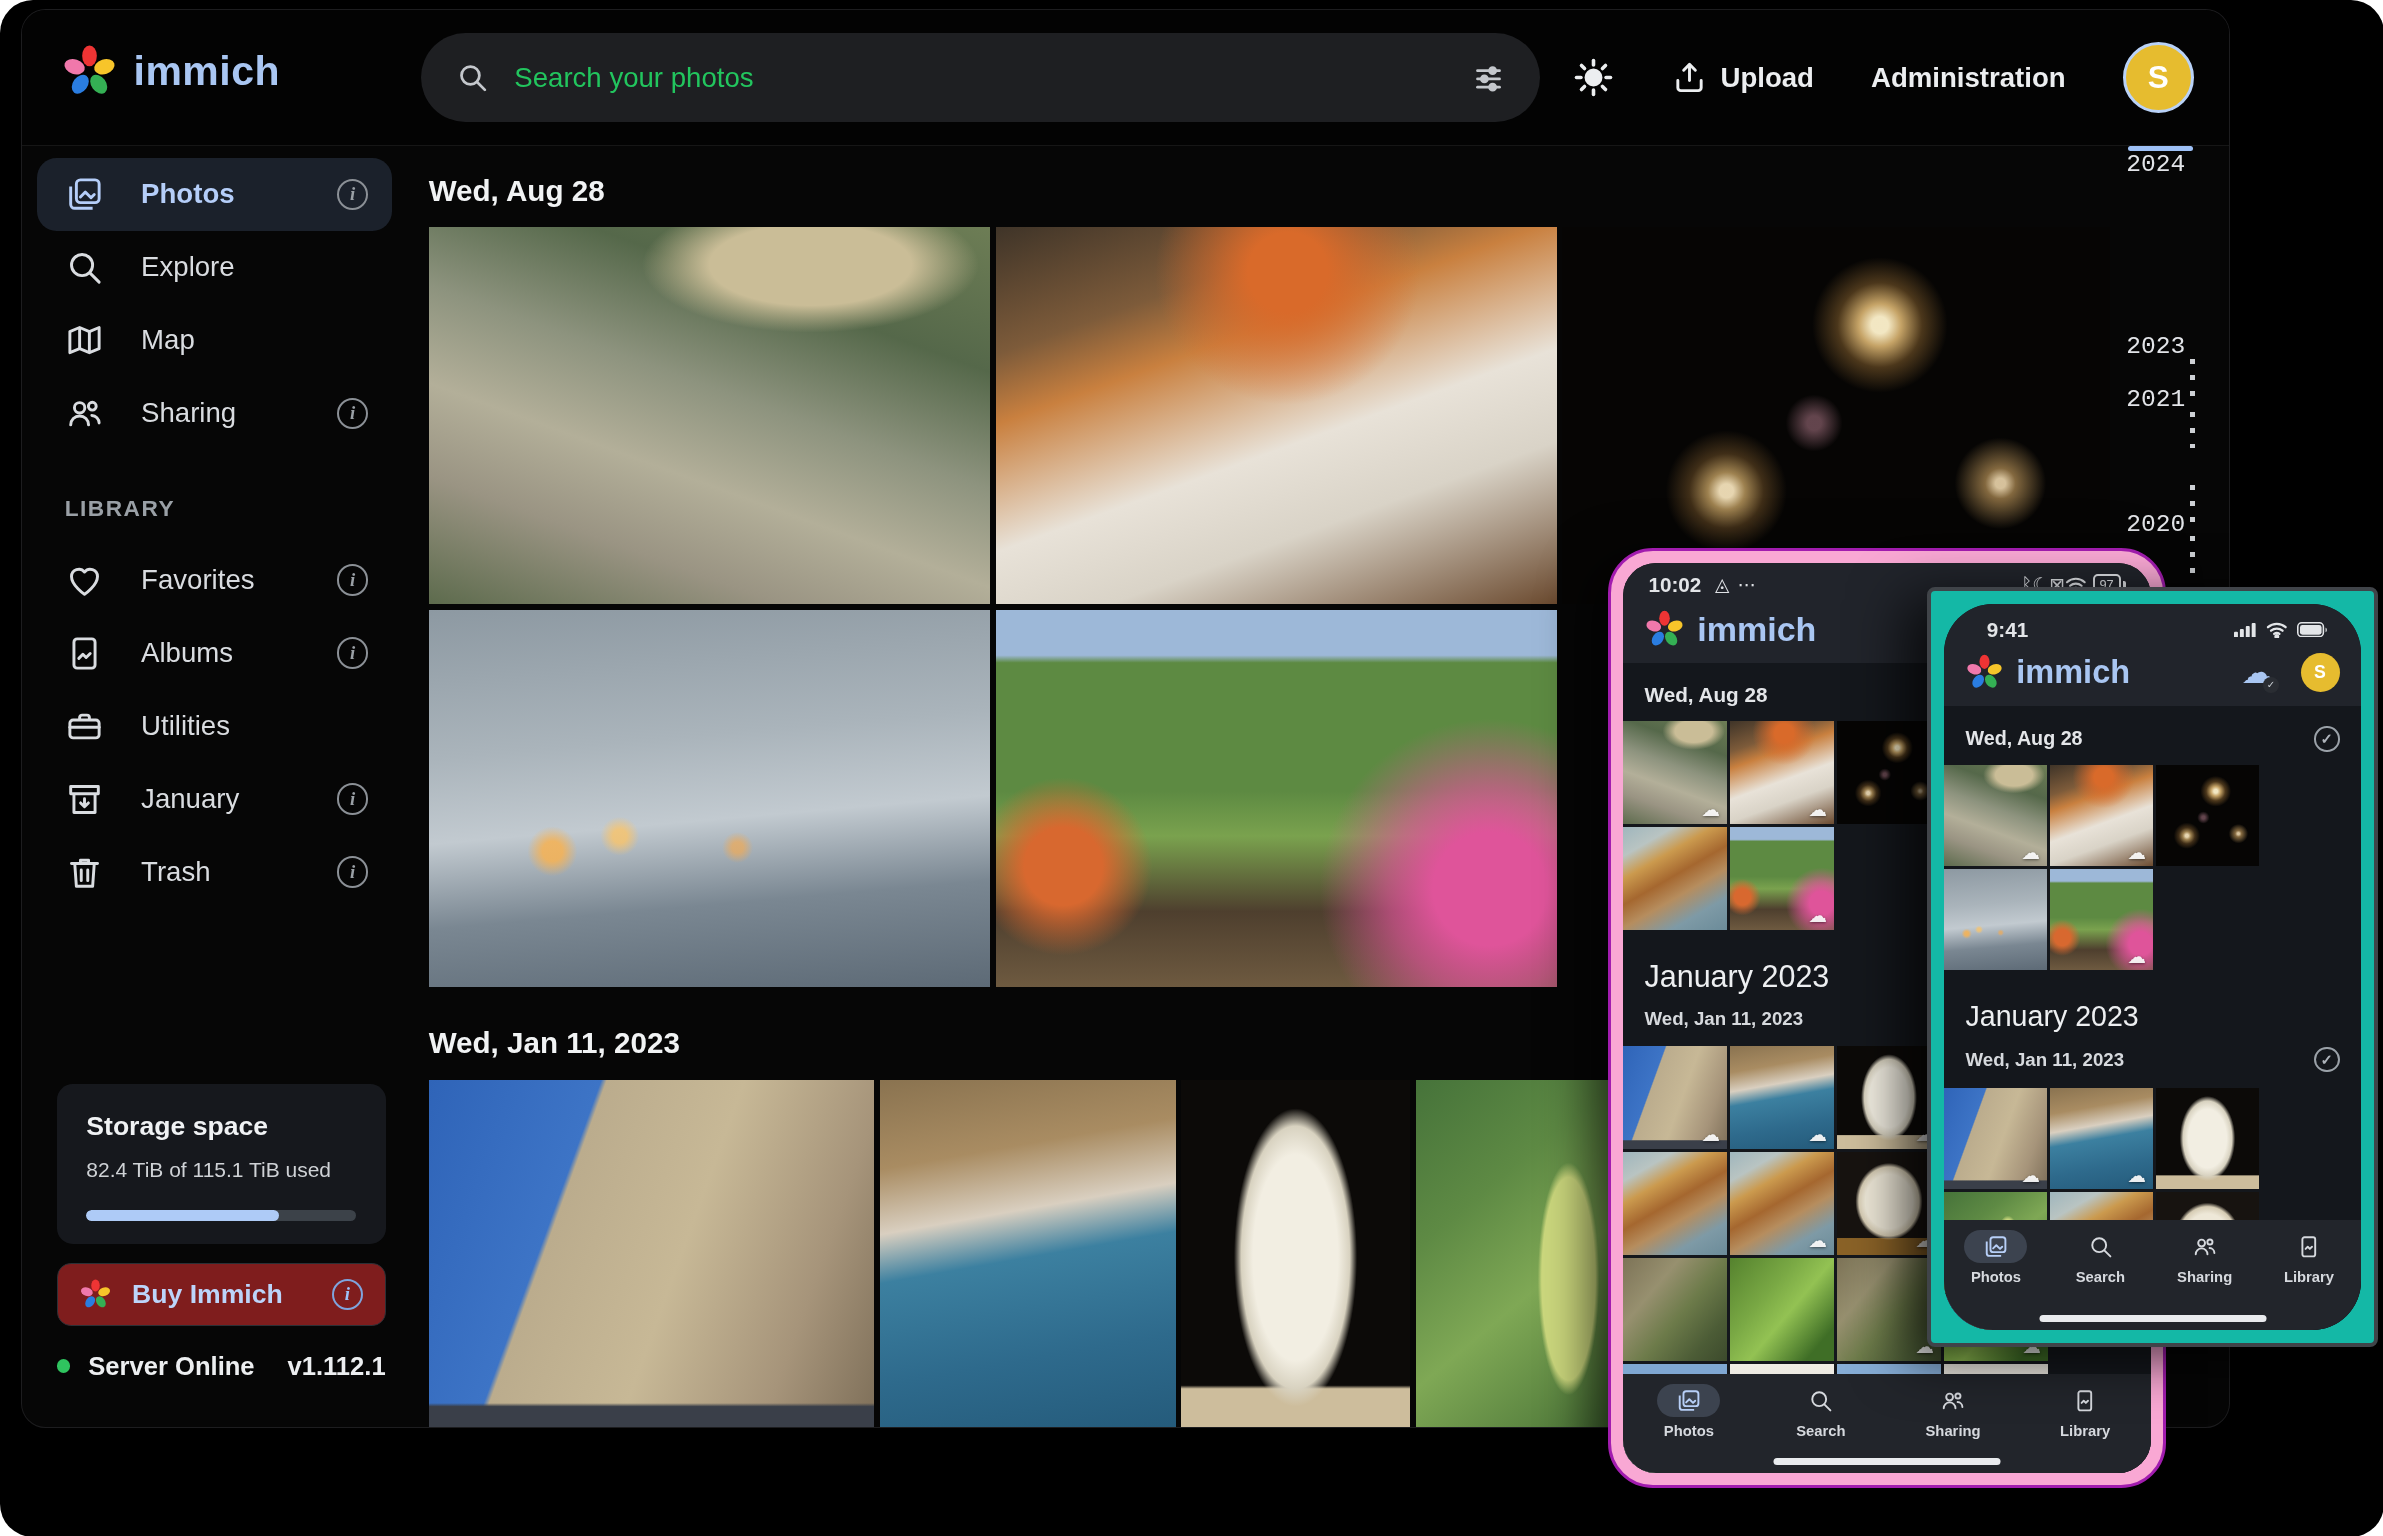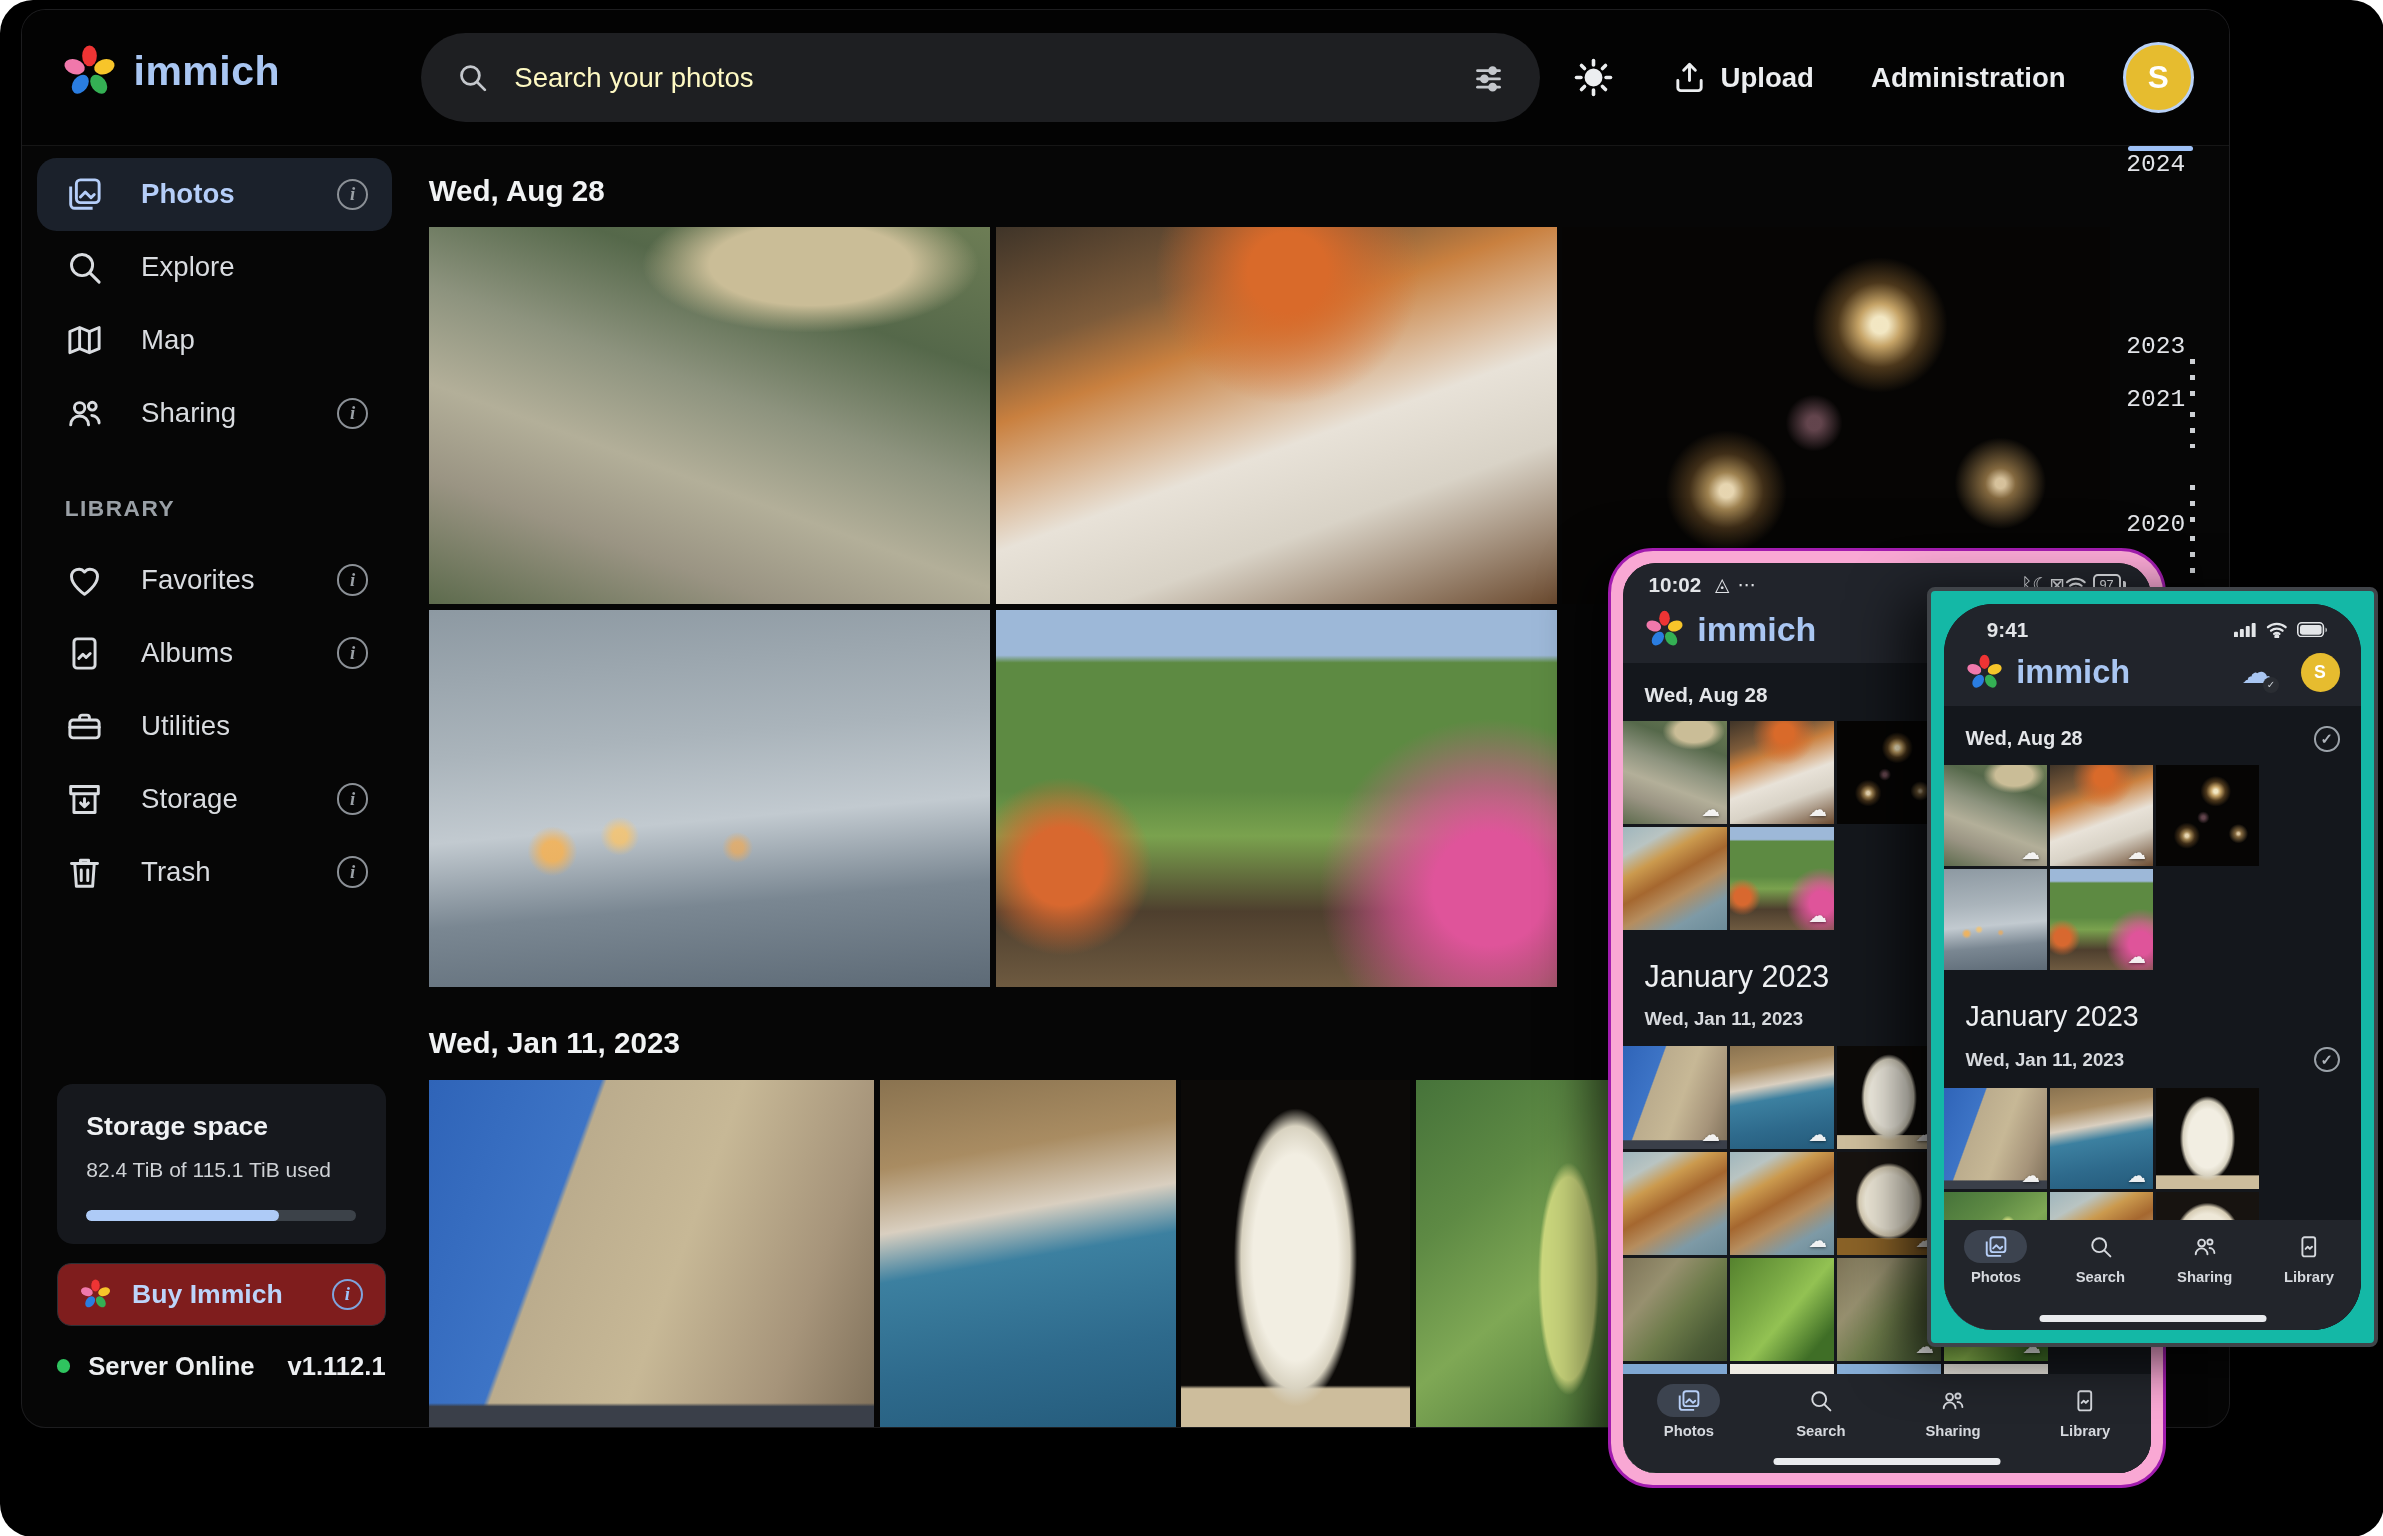--- a/index.html
+++ b/index.html
@@ -11,21 +11,21 @@
   
   .app { position:absolute; left:21.7px; top:9.9px; width:2207px; height:1417px; background:#060606;
          border-radius:23.6px; box-shadow:0 0 0 1px #1d1d1f; overflow:hidden; }
 
   .app-header { position:absolute; left:0; top:0; width:100%; height:136px; background:#030303;
                 border-bottom:1px solid #161616; }
   .logo-wrap { position:absolute; left:39px; top:33px; display:flex; align-items:center; gap:15.8px; }
   .logo-text { color:#a9c6f2; font-size:41px; font-weight:700; letter-spacing:0.5px; }
   .searchbar { position:absolute; left:399px; top:23.6px; width:1119px; height:89px; background:#1e1f22;
                border-radius:45px; display:flex; align-items:center; padding:0 35px; gap:25.6px; }
-  .searchbar .ph { color:#fef9c3; font-size:27.6px; flex:1; }
+  .searchbar .ph { color:#22c55e; font-size:27.6px; flex:1; }
   .hdr-right { position:absolute; right:35px; top:0; height:136px; display:flex; align-items:center; gap:57px; }
   .hdr-btn { display:flex; align-items:center; gap:13.8px; color:#eceef0; font-size:27.6px; font-weight:700; cursor:pointer; }
   .avatar { width:71px; height:71px; border-radius:50%; background:#e6bc2f; border:3.9px solid #b9d2f8;
             display:flex; align-items:center; justify-content:center; color:#fff; font-size:31.5px; font-weight:700; }
 
   
   .sidebar { position:absolute; left:0; top:148px; width:386px; bottom:0; }
   .side-item { position:relative; height:73px; margin:0 15.8px 0 15.8px; display:flex; align-items:center;
                gap:37px; padding:0 23.6px 0 27.6px; border-radius:19.7px; color:#d9dce0; cursor:pointer; }
   .side-item .lbl { font-size:27.6px; font-weight:500; flex:1; }
@@ -299,21 +299,21 @@
           <path d="M3 12.5h18" stroke-linecap="round"></path>
         </svg>
         <span class="lbl">Utilities</span>
       </div>
       <div class="side-item">
         <svg class="side-icon" viewBox="0 0 24 24" fill="none" stroke="#d9dce0" stroke-width="1.8" stroke-linejoin="round">
           <rect x="3.5" y="4" width="17" height="4.5"></rect>
               <path d="M5.5 8.5V20h13V8.5"></path>
           <path d="M12 11.5v5m-2.4-2.4l2.4 2.4 2.4-2.4" stroke-linecap="round"></path>
         </svg>
-        <span class="lbl">Storage</span>
+        <span class="lbl">January</span>
         <span class="info-dot">i</span>
       </div>
       <div class="side-item">
         <svg class="side-icon" viewBox="0 0 24 24" fill="none" stroke="#d9dce0" stroke-width="1.8" stroke-linecap="round" stroke-linejoin="round">
           <path d="M4 6.5h16"></path>
               <path d="M9.5 6.5V4.5h5v2"></path>
               <path d="M6 6.5L7 20.5h10l1-14"></path>
           <path d="M10 10.5v6.5m4-6.5v6.5"></path>
         </svg>
         <span class="lbl">Trash</span>

